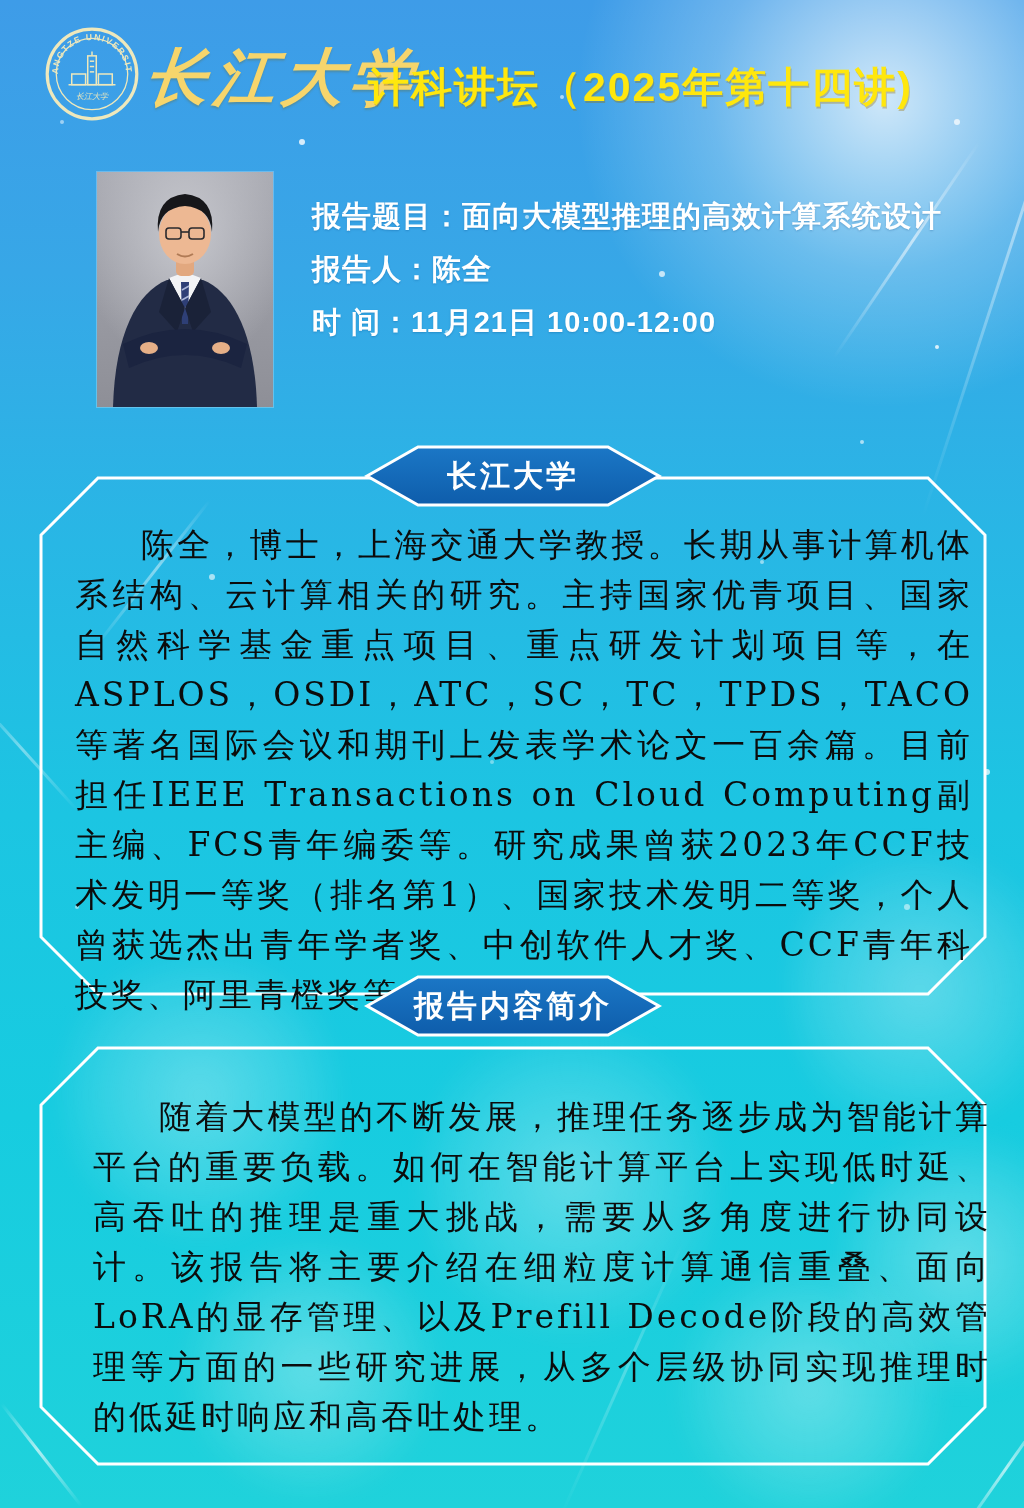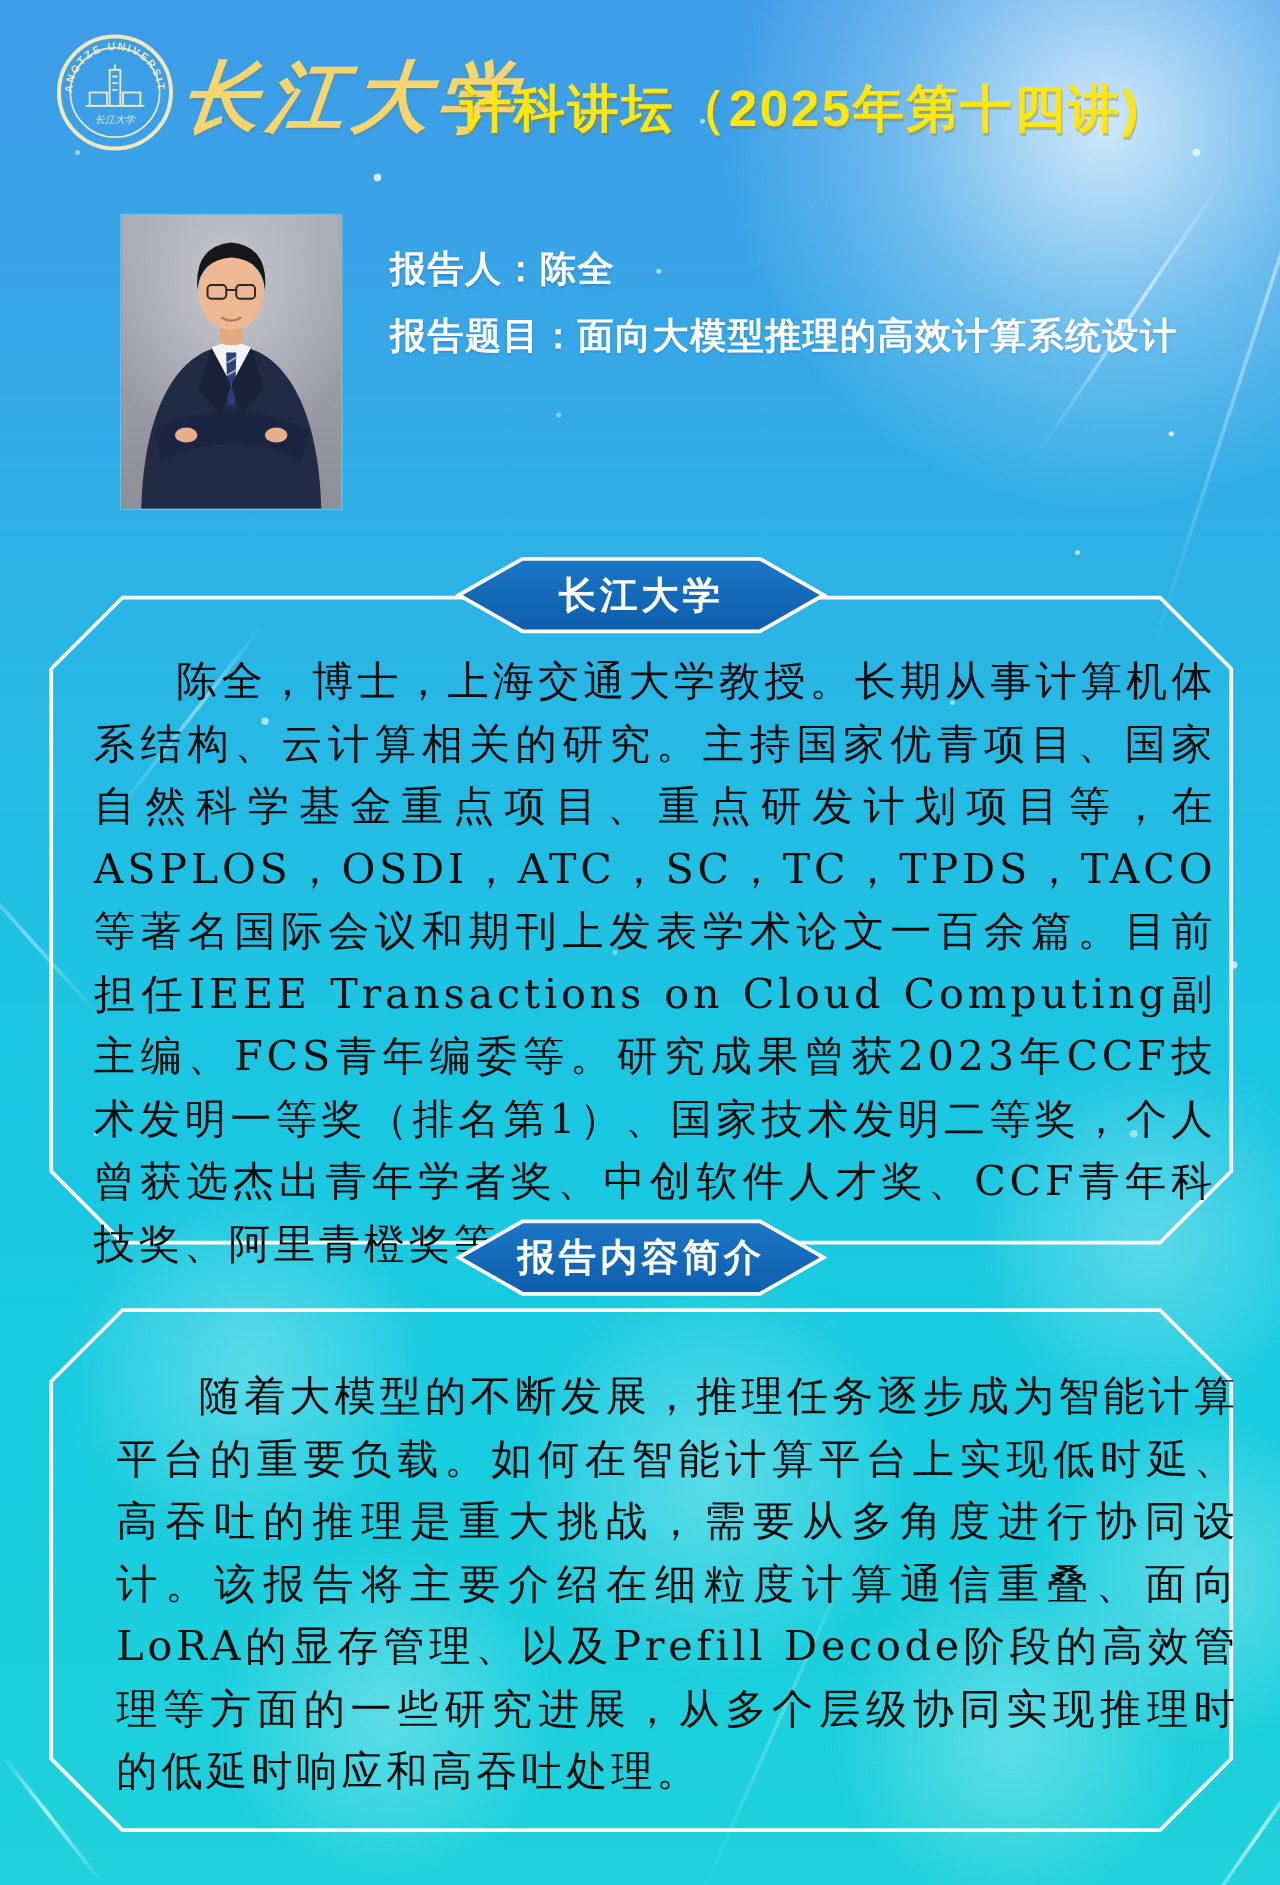--- a/index.html
+++ b/index.html
@@ -156,22 +156,23 @@
 
     <g stroke="#2a2a2e" stroke-width="1.6" fill="none">
       <rect x="69" y="56" width="15" height="11" rx="3"></rect>
       <rect x="92" y="56" width="15" height="11" rx="3"></rect>
       <line x1="84" y1="60" x2="92" y2="60"></line>
     </g>
     <path d="M80,82 Q88,87 96,82" stroke="#b07a55" stroke-width="1.8" fill="none"></path>
   </svg>
 
   <div class="info">
+    <div class="info-row"><span>报告题目：</span><span>面向大模型推理的高效计算系统设计</span></div>
     <div class="info-row"><span>报告人：</span><span>陈全</span></div>
-    <div class="info-row"><span>报告题目：</span><span>面向大模型推理的高效计算系统设计</span></div>
+    <div class="info-row"><span>时 间：</span><span>11月21日 10:00-12:00</span></div>
   </div>
 
   <svg class="boxsvg box1" viewBox="0 0 950 522">
     <polygon points="60,3 890,3 947,60 947,462 890,519 60,519 3,462 3,60" fill="none" stroke="#ffffff" stroke-width="3"></polygon>
   </svg>
   <div class="badge badge1">
     <svg viewBox="0 0 298 64" width="298" height="64">
       <defs>
           <linearGradient id="bg1" x1="0" y1="0" x2="0" y2="1">
         <stop offset="0" stop-color="#1b77c6"></stop>

